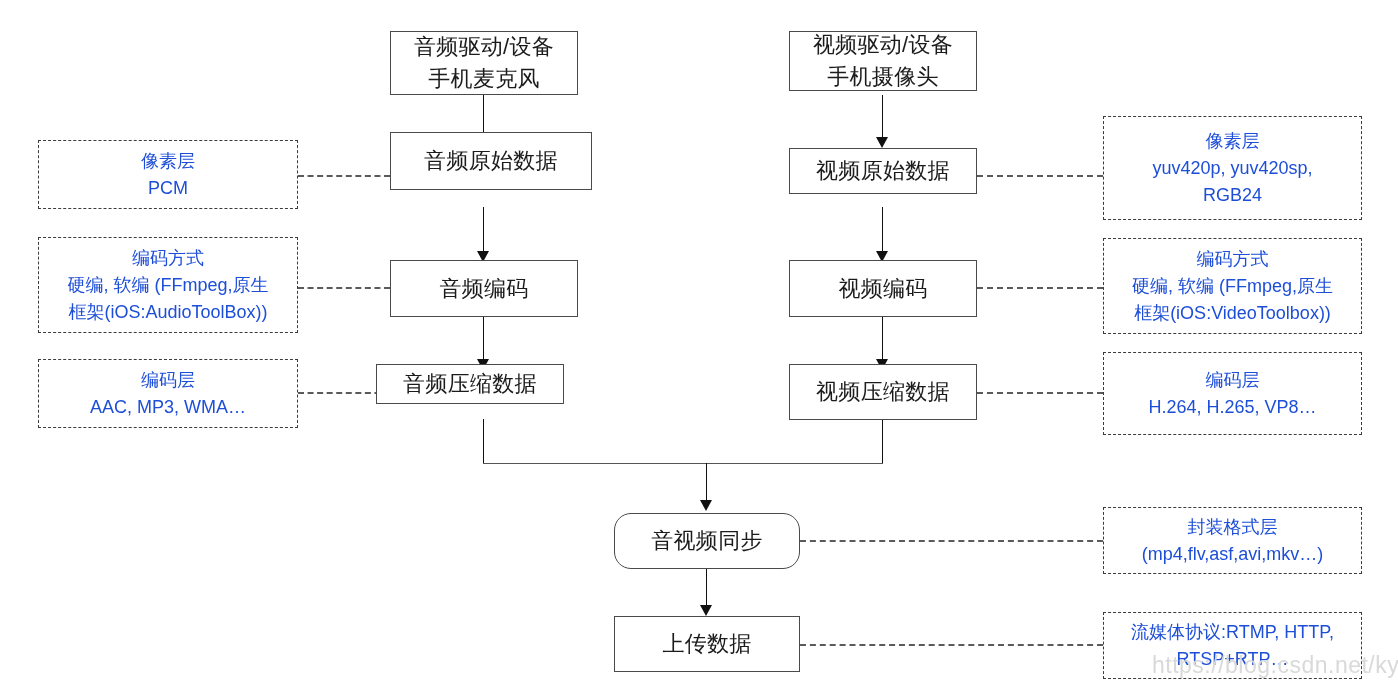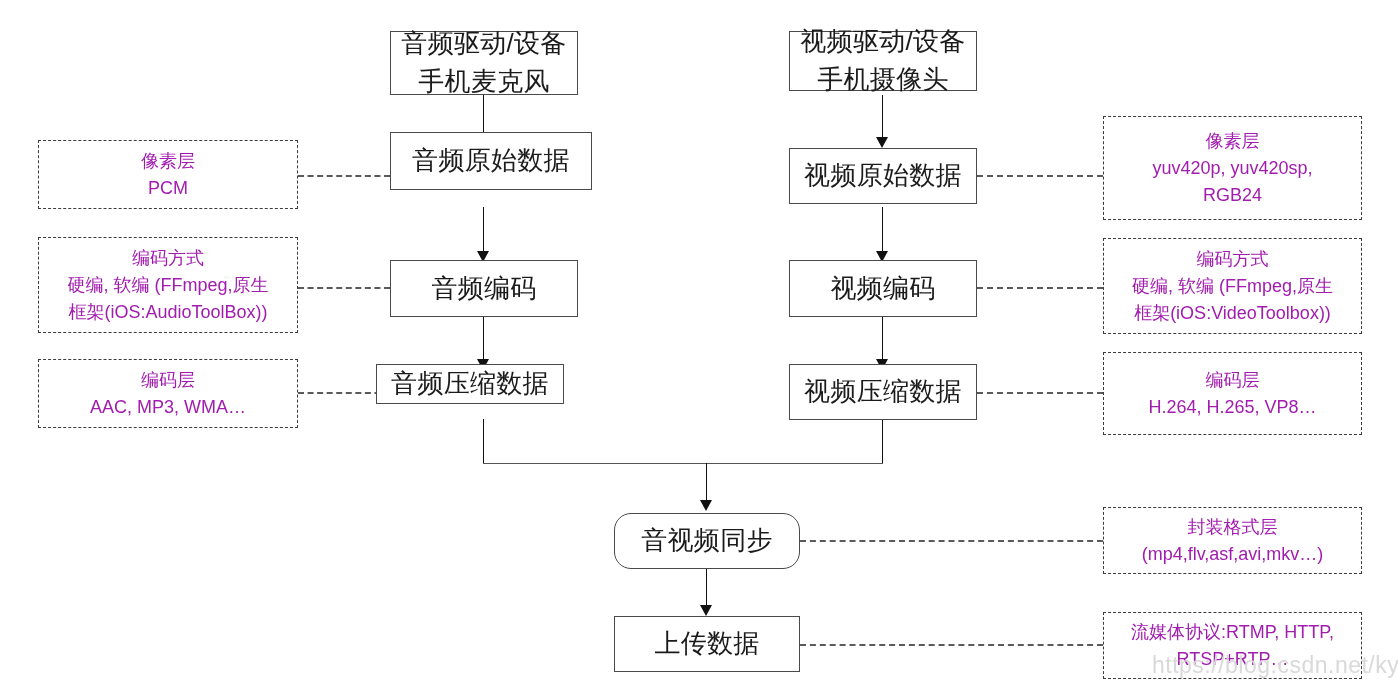--- a/index.html
+++ b/index.html
@@ -22,39 +22,39 @@
   .node {
     position: absolute;
     box-sizing: border-box;
     border: 1.6px solid #4a4a4a;
     background: #ffffff;
     display: flex;
     flex-direction: column;
     align-items: center;
     justify-content: center;
     color: #1b1b1b;
-    font-size: 26px;
+    font-size: 22px;
     line-height: 1.45;
     text-align: center;
     letter-spacing: 0.3px;
     z-index: 3;
   }
   .node .ln { display: block; white-space: nowrap; }
 
   
   .note {
     position: absolute;
     box-sizing: border-box;
     border: 1.7px dashed #3b3b3b;
     background: transparent;
     display: flex;
     flex-direction: column;
     align-items: center;
     justify-content: center;
-    color: #a21caf;
+    color: #1d4ed8;
     font-size: 18px;
     line-height: 1.5;
     text-align: left;
     z-index: 3;
   }
   .note .ln { display: block; white-space: nowrap; }
   .note .hd { }
 
   
   .vline {
@@ -144,21 +144,21 @@
 
   <div class="node" style="left:789px; top:31px; width:188px; height:60px;">
     <span class="ln">视频驱动/设备</span>
     <span class="ln">手机摄像头</span>
   </div>
 
   <div class="node" style="left:390px; top:132px; width:202px; height:58px;">
     <span class="ln">音频原始数据</span>
   </div>
 
-  <div class="node" style="left:789px; top:148px; width:188px; height:56px;">
+  <div class="node" style="left:789px; top:148px; width:188px; height:46px;">
     <span class="ln">视频原始数据</span>
   </div>
 
   <div class="node" style="left:789px; top:260px; width:188px; height:57px;">
     <span class="ln">视频编码</span>
   </div>
 
   <div class="node" style="left:390px; top:260px; width:188px; height:57px;">
     <span class="ln">音频编码</span>
   </div>

